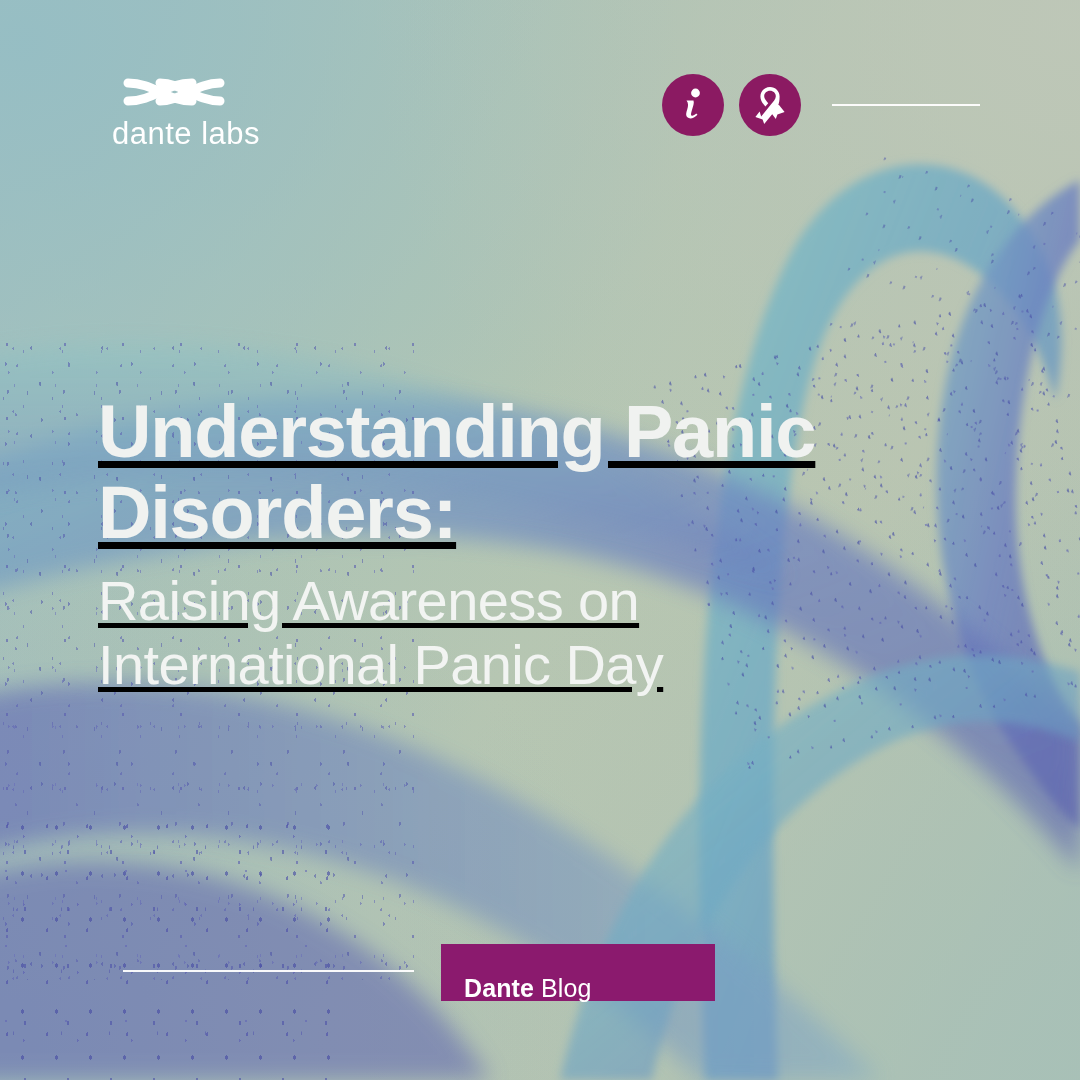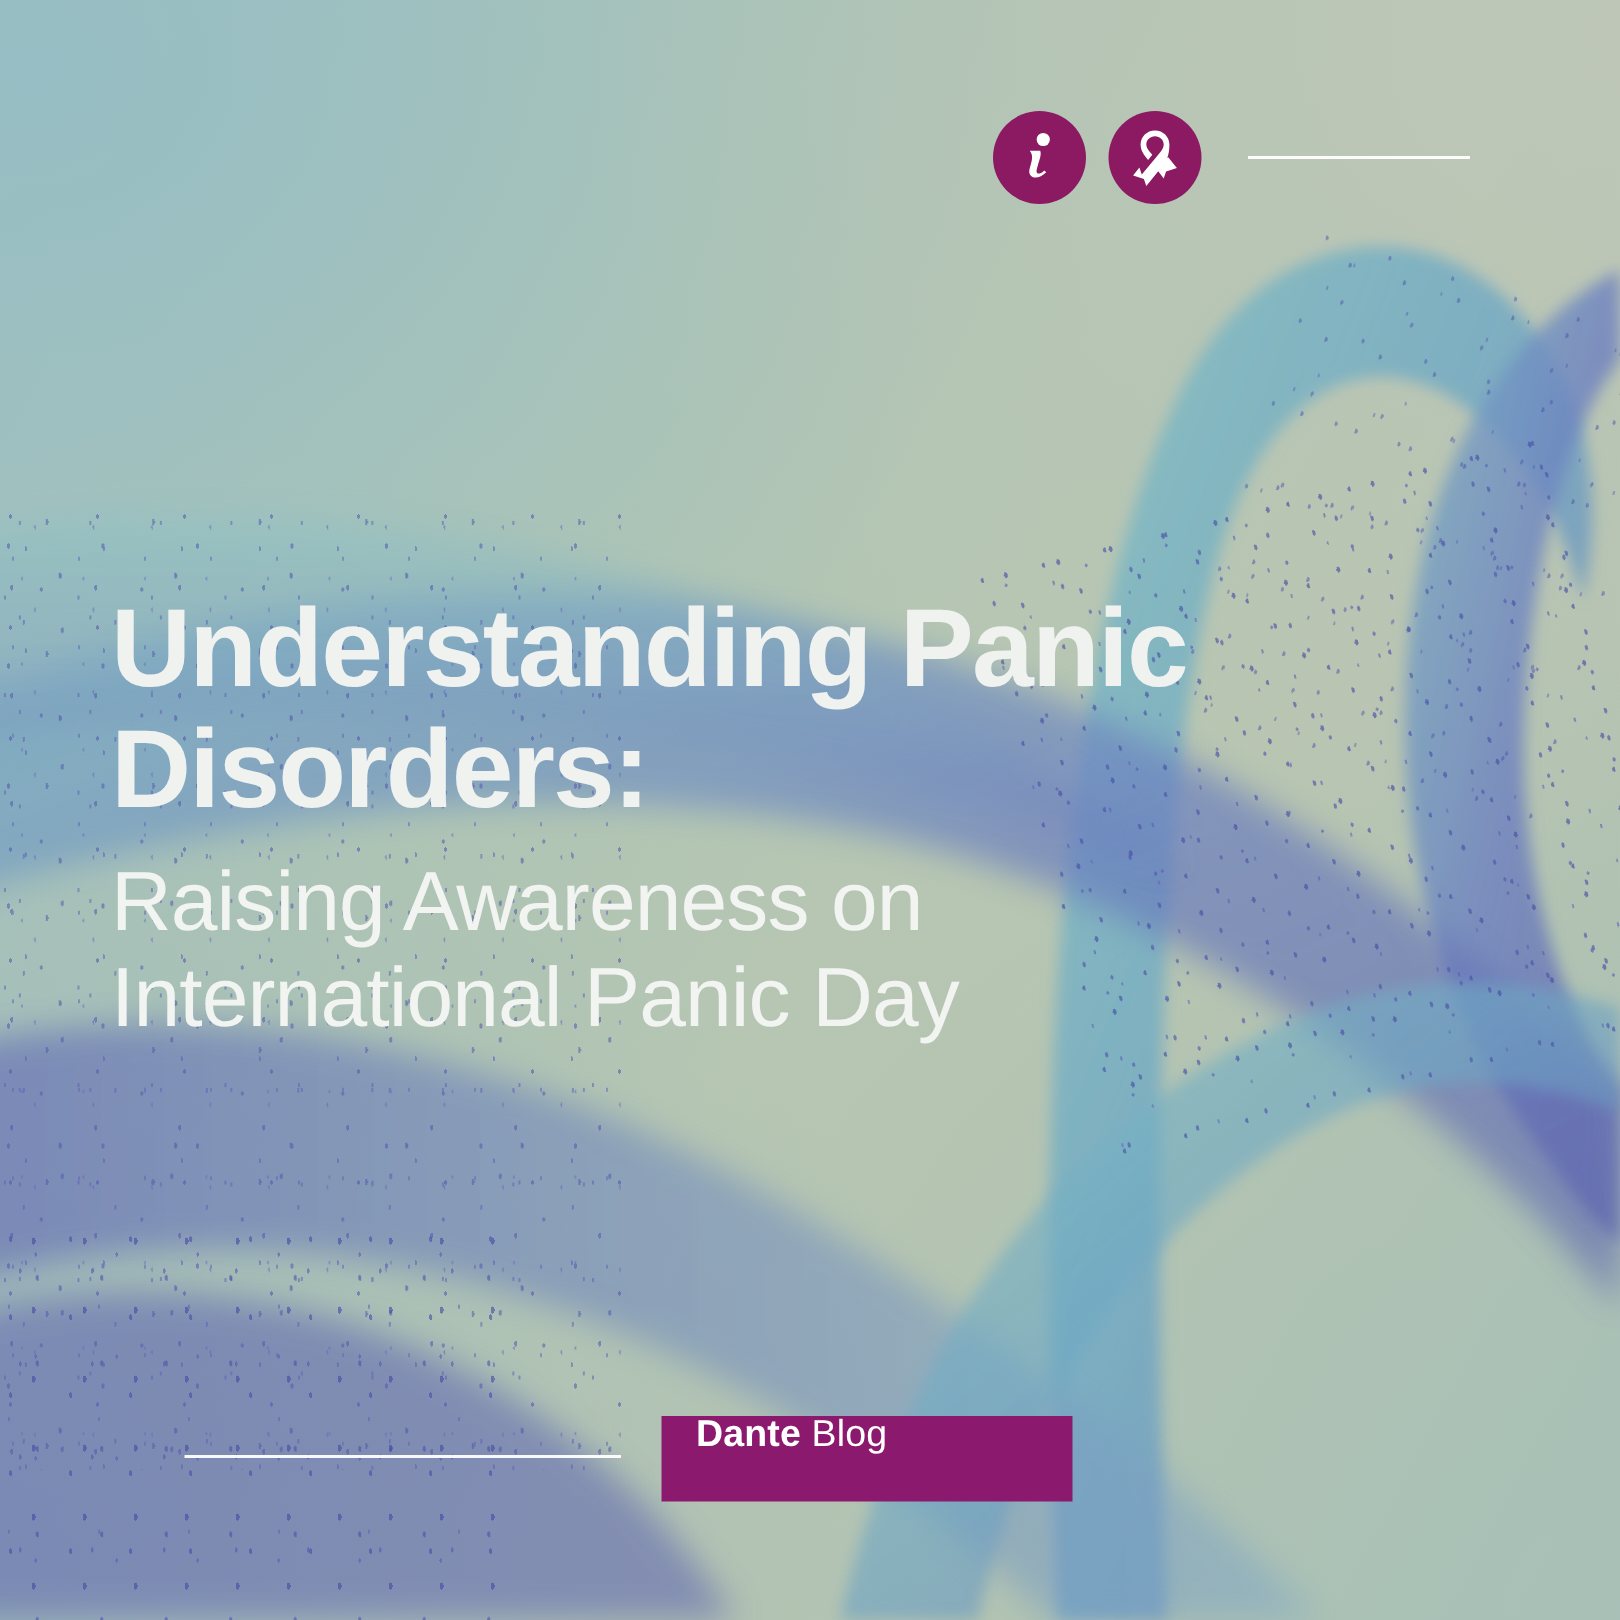--- a/index.html
+++ b/index.html
@@ -204,23 +204,24 @@
     height: 2px;
     background: #ffffff;
     margin-left: 16px;
     flex: 0 0 auto;
     opacity: 0.95;
   }
 
   
   .title-block {
     position: absolute;
-    left: 74px;
+    left: 98px;
     top: 392px;
     width: 880px;
+    text-decoration: underline;
   }
   .headline {
     margin: 0;
     font-size: 74px;
     font-weight: 700;
     line-height: 1.09;
     letter-spacing: -1.2px;
     color: #f0f2f0;
     white-space: pre-line;
   }
@@ -245,21 +246,21 @@
     opacity: 0.95;
   }
   .cta-bar {
     position: absolute;
     left: 441px;
     top: 944px;
     width: 274px;
     height: 57px;
     background: #8b1a6e;
     display: flex;
-    align-items: flex-start;
+    align-items: flex-end;
     padding-left: 23px;
   }
   .cta-text {
     font-size: 25px;
     color: #ffffff;
     line-height: 1;
     font-weight: 400;
     letter-spacing: 0.1px;
     white-space: nowrap;
   }
@@ -330,20 +331,31 @@
       <path d="M-40,880 C60,850 180,856 280,900 C370,940 440,1000 490,1080
                L-40,1080 Z" fill="#5d63b0" filter="url(#blurM)" opacity="0.55"></path>
     </svg>
 
     <div class="speckle speckle-a"></div>
     <div class="speckle speckle-b"></div>
     <div class="speckle speckle-c"></div>
     <div class="speckle speckle-d"></div>
   </div>
 
+  <div class="logo-block">
+    <svg class="logo-mark" viewBox="0 0 108 40">
+      <g stroke="#ffffff" stroke-width="9" stroke-linecap="round" fill="none">
+        <path d="M8,11 C34,11 46,29 72,29"></path>
+        <path d="M8,29 C34,29 46,11 72,11"></path>
+        <path d="M40,11 C62,11 76,29 100,29"></path>
+        <path d="M40,29 C62,29 76,11 100,11"></path>
+      </g>
+    </svg>
+    <div class="logo-word">dante labs</div>
+  </div>
 
   <div class="header-icons">
     <div class="icon-circle">
       <svg width="34" height="38" viewBox="0 0 34 38">
         <circle cx="19.5" cy="7" r="4.4" fill="#ffffff"></circle>
         <path d="M17.5,14.5 L10.5,14.5 C12.6,17.2 12.3,19.8 11.2,23.6
                  C10.4,26.4 9.3,29.3 11.4,31.3 C13.6,33.4 17.9,32.5 21.5,28.8
                  L20.2,27.6 C18.1,29.6 16.2,30.2 15.4,29.4
                  C14.6,28.6 15.2,26.7 15.9,24.2 C17.1,20.1 18.4,17.1 17.5,14.5 Z" fill="#ffffff"></path>
       </svg>

